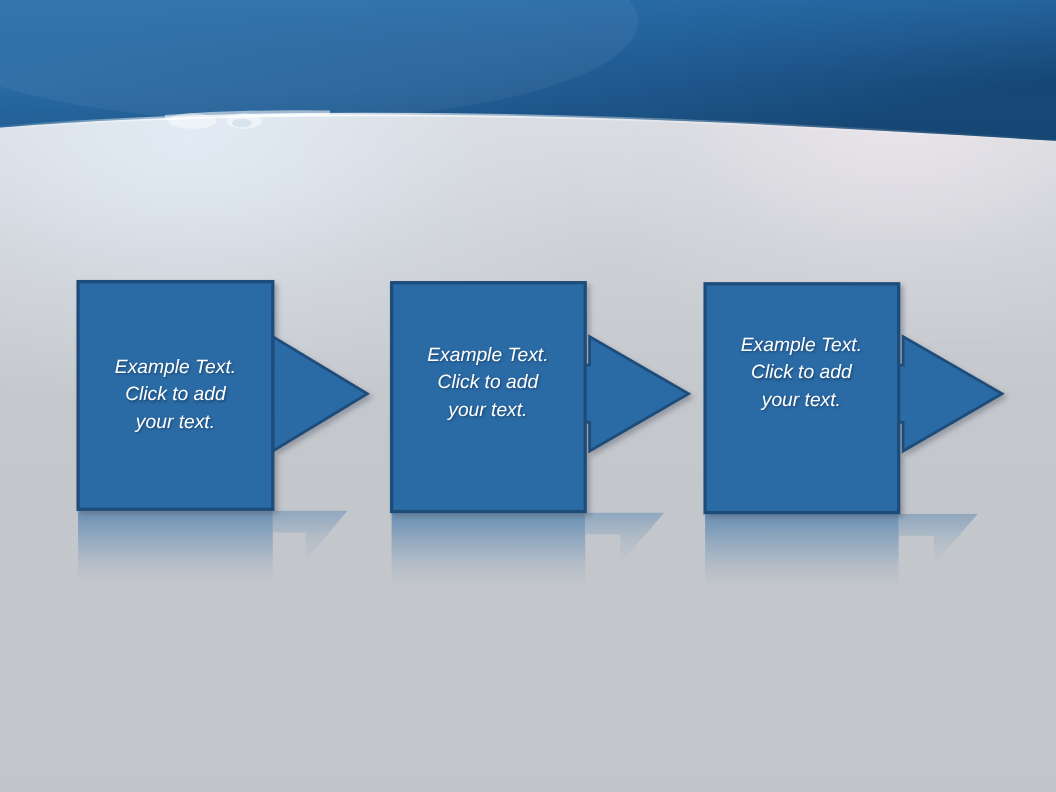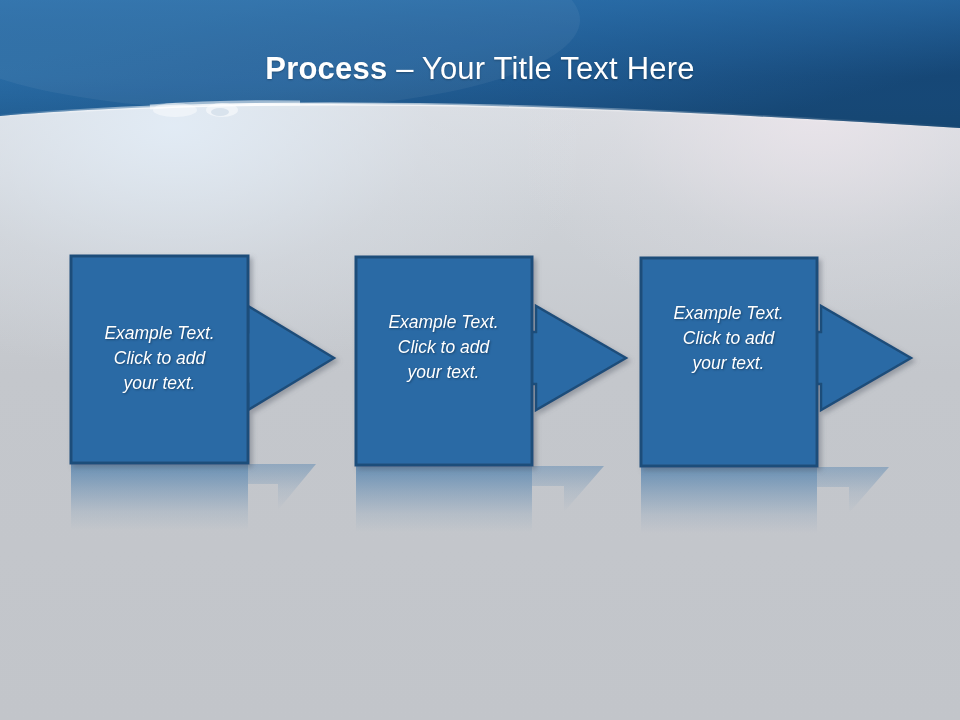--- a/index.html
+++ b/index.html
@@ -242,18 +242,15 @@
 
       <g>
         <path d="M0,116 C70,110 190,104 330,104 C560,104 760,116 960,128" fill="none" stroke="url(#hiGrad)" stroke-width="3.2"></path>
         <path d="M150,107 C190,104 250,102 300,103" fill="none" stroke="#ffffff" stroke-width="5" opacity="0.55"></path>
         <ellipse cx="175" cy="110" rx="22" ry="7" fill="#ffffff" opacity="0.45"></ellipse>
         <ellipse cx="222" cy="110" rx="16" ry="7" fill="#ffffff" opacity="0.5"></ellipse>
         <ellipse cx="220" cy="112" rx="9" ry="4" fill="#cfdbe8" opacity="0.7"></ellipse>
       </g>
     </svg>
 
-    <div class="title">
-      <span class="bold">Process</span><span class="rest"> – </span><span class="rest">Your Title Text Here</span>
-    </div>
   </div>
 
 </div>
 
 </body></html>

